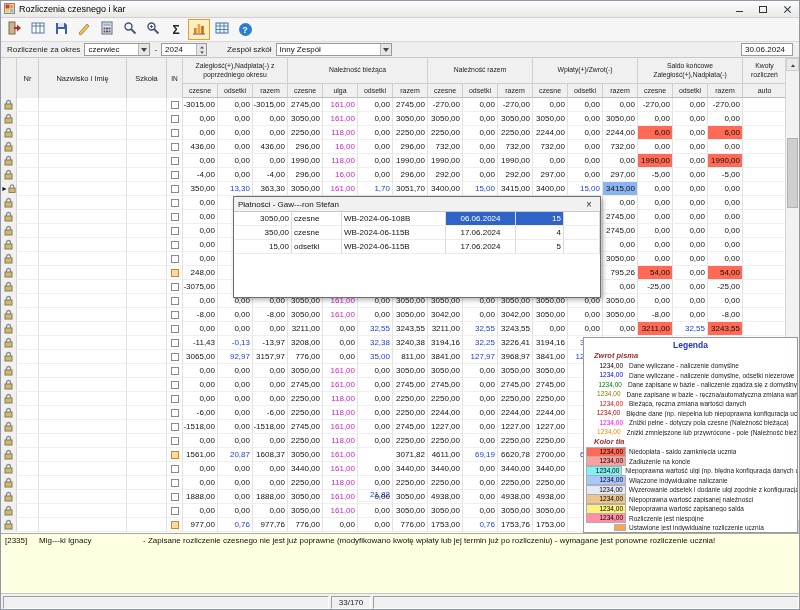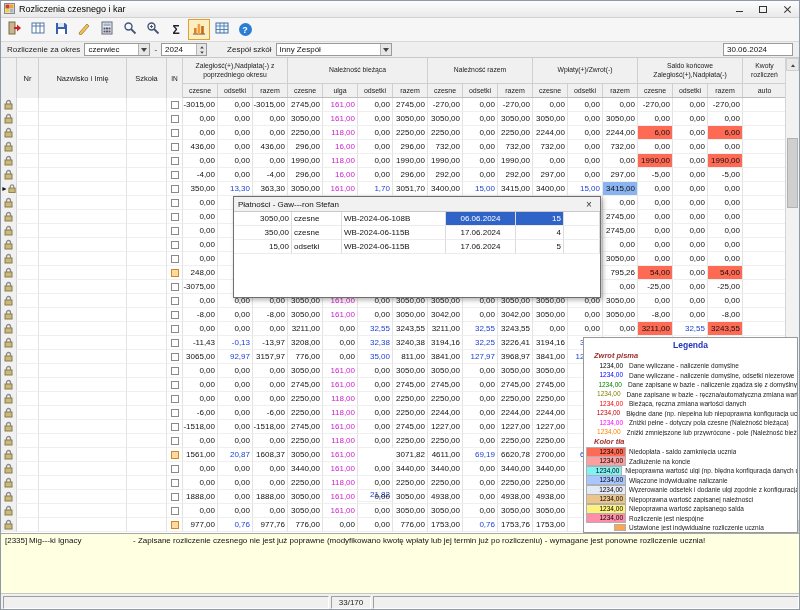--- a/index.html
+++ b/index.html
@@ -35,21 +35,21 @@
   .combo,.spin,.datebox{height:13px;background:#fff;border:1px solid #9a9a9a;display:flex;align-items:center;
              font-size:8px;padding-left:3px;color:#111;}
   .cbtn{margin-left:auto;width:11px;height:100%;background:#e6e6e6;border-left:1px solid #b5b5b5;
         display:flex;align-items:center;justify-content:center;}
   .tri-down{width:0;height:0;border:3px solid transparent;border-top:4px solid #444;margin-top:3px;display:block;}
   .tri-up{width:0;height:0;border:3px solid transparent;border-bottom:4px solid #444;margin-bottom:3px;display:block;}
   .spinbtns{margin-left:auto;width:10px;height:100%;background:#e6e6e6;border-left:1px solid #b5b5b5;
             display:flex;flex-direction:column;align-items:center;justify-content:center;}
   .spinbtns .tri-up{transform:scale(.6);margin:0;}
   .spinbtns .tri-down{transform:scale(.6);margin:0;}
-  .datebox{width:70px;}
+  .datebox{width:52px;}
   
   .table-wrap{position:absolute;left:0;top:57px;width:786px;height:475px;background:#fff;overflow:hidden;}
   .thead{display:flex;height:40px;background:#f0f0f0;border-bottom:1px solid #bdbdbd;}
   .hcell{border-right:1px solid #cfcfcf;font-size:7.5px;display:flex;align-items:center;justify-content:center;
          color:#222;background:#f0f0f0;height:40px;overflow:hidden;}
   .hgroup{display:flex;flex-direction:column;}
   .hglabel{height:27px;font-size:6.8px;line-height:1.2;text-align:center;border-right:1px solid #cfcfcf;
            border-bottom:1px solid #cfcfcf;padding:1px;overflow:hidden;display:flex;align-items:center;
            justify-content:center;background:#f0f0f0;color:#222;}
   .hsub{display:flex;}
@@ -95,21 +95,21 @@
   .litem{display:flex;align-items:center;height:9.5px;padding-left:2px;}
   .lsample{width:40px;text-align:right;font-size:6.5px;line-height:8px;padding-right:2px;border:1px solid transparent;}
   .lsample.bgs2{border-color:#b0b0b0;color:#000;}
   .lsample.mini{width:12px;height:7px;margin-left:28px;}
   .ldesc{font-size:6.5px;color:#222;margin-left:3px;white-space:nowrap;overflow:hidden;}
   
   .log{position:absolute;left:0;top:532px;width:800px;height:60px;border-top:1px solid #a8a8a8;background:#ffffe1;}
   .log-title{font-size:8px;font-weight:bold;padding:1px 4px;color:#222;background:#f4f4df;
              border-bottom:1px solid #d8d8c0;height:13px;}
   .log-entry{font-size:8px;color:#111;padding:2px 4px;display:flex;white-space:nowrap;overflow:hidden;}
-  .log-id{width:24px;}  .log-name{width:104px;}
+  .log-id{width:34px;}  .log-name{width:104px;}
   
   .statusbar{position:absolute;left:0;top:592px;width:800px;height:18px;background:#f0f0f0;
              border-top:1px solid #c6c6c6;display:flex;align-items:center;font-size:8px;padding:0 2px;gap:2px;}
   .sb-panel{height:13px;border:1px solid;border-color:#9f9f9f #fff #fff #9f9f9f;line-height:11px;color:#222;}
 </style>
 </head>
 <body>
 
 <div class="window">
 

